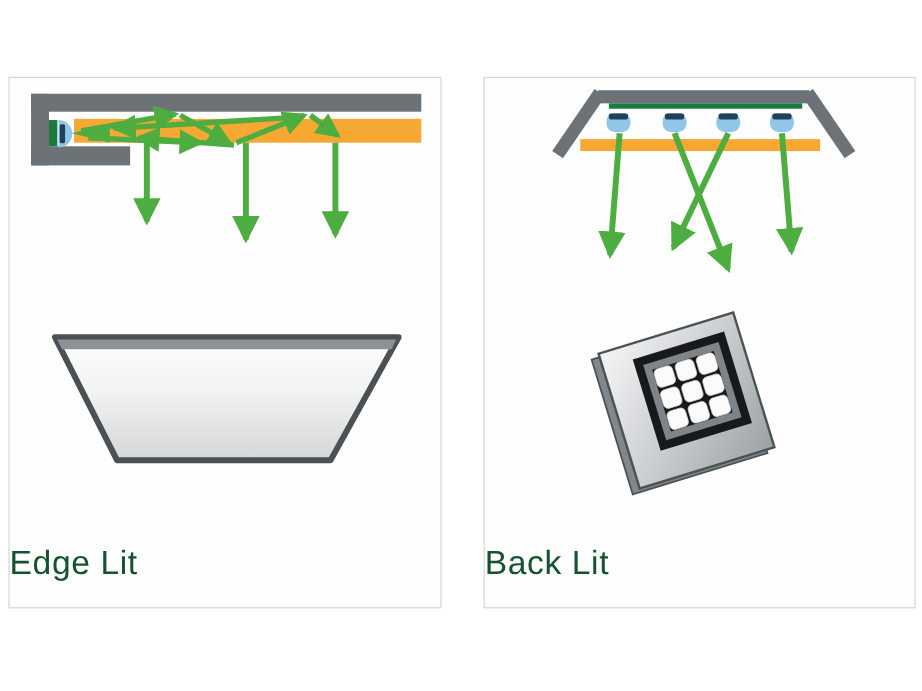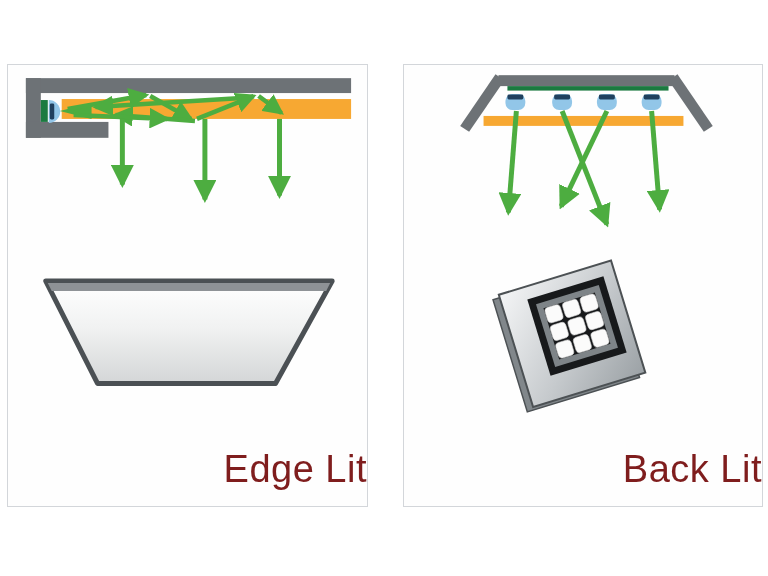--- a/index.html
+++ b/index.html
@@ -29,23 +29,23 @@
     position: absolute;
     left: 0; top: 0;
     width: 100%; height: 100%;
   }
   .card-label {
     position: absolute;
     left: 0; right: 0;
     top: 378px;
     height: 52px;
     line-height: 52px;
-    text-align: right;
-    font-size: 38px;
-    color: #7f1d1d;
+    text-align: left;
+    font-size: 28px;
+    color: #14532d;
     letter-spacing: 0.5px;
   }
 </style>
 </head>
 <body>
 
 <div class="stage">
 
   <div class="card left">
     <svg viewBox="0 0 361 443">

